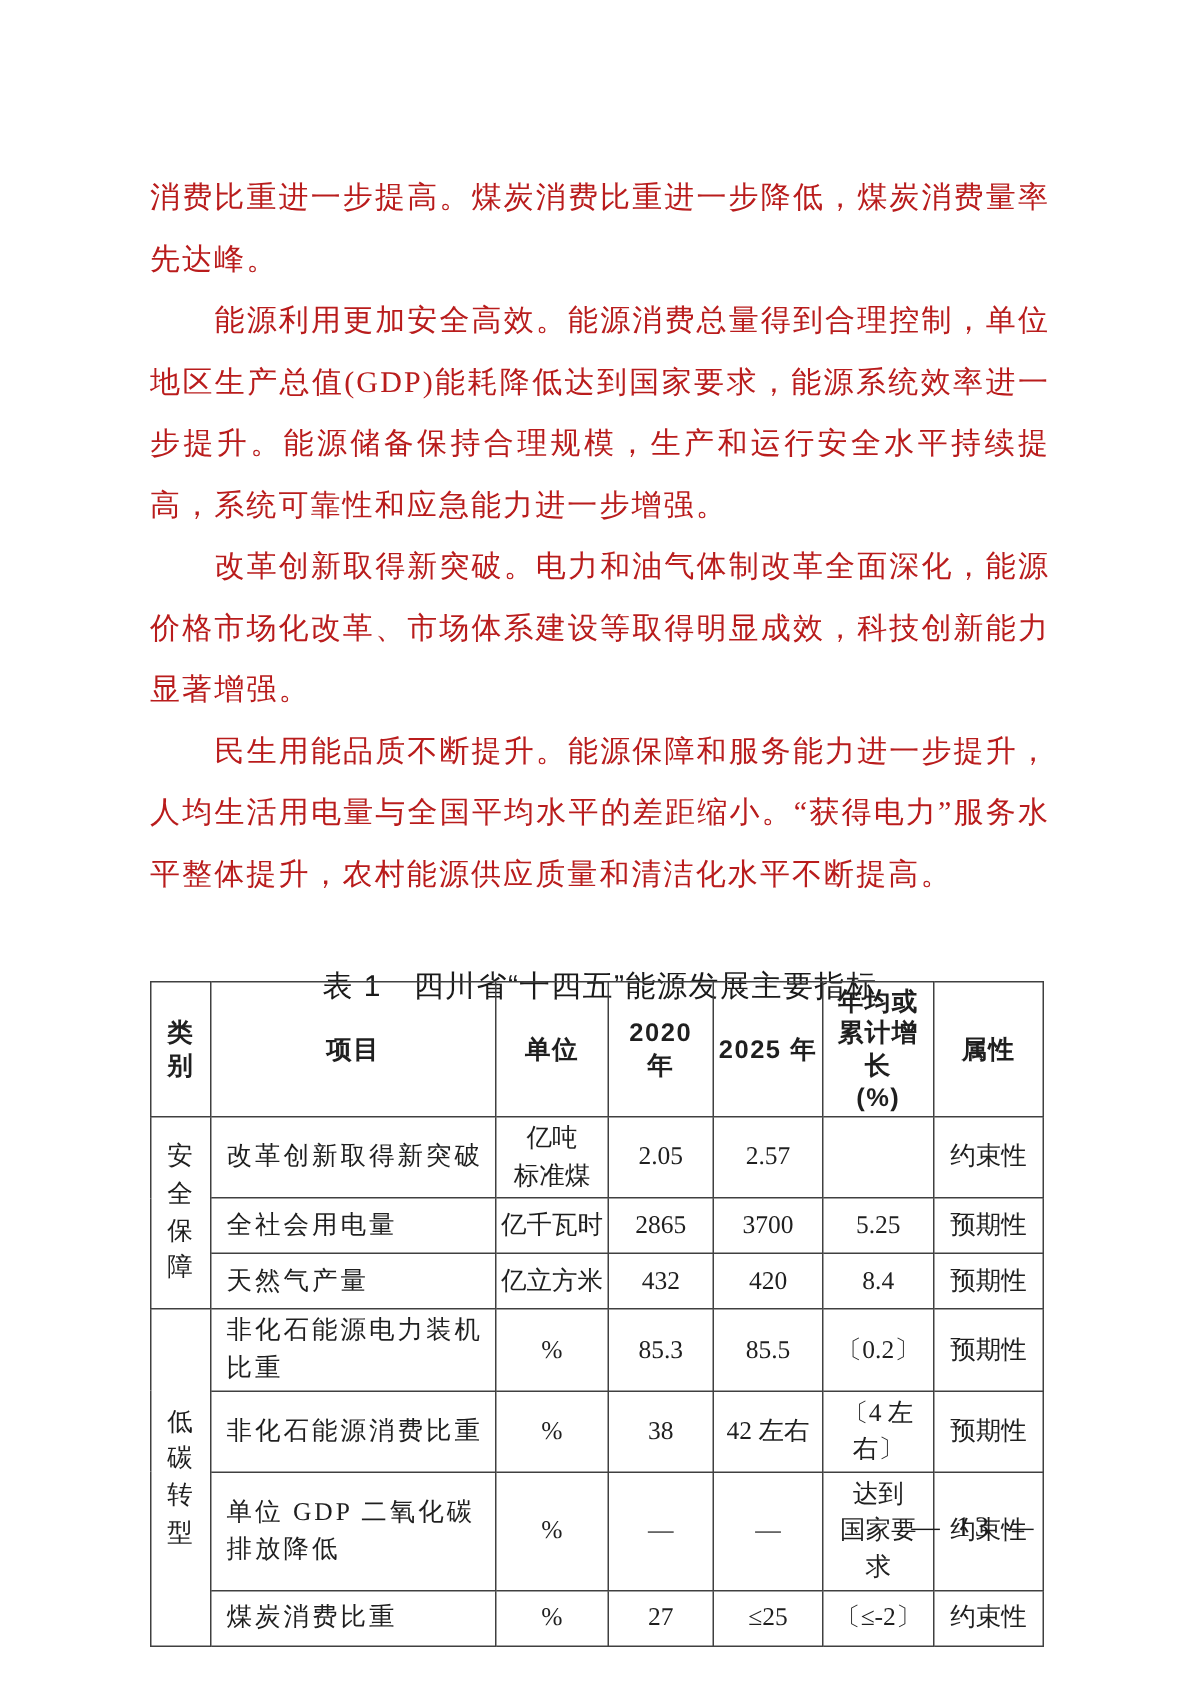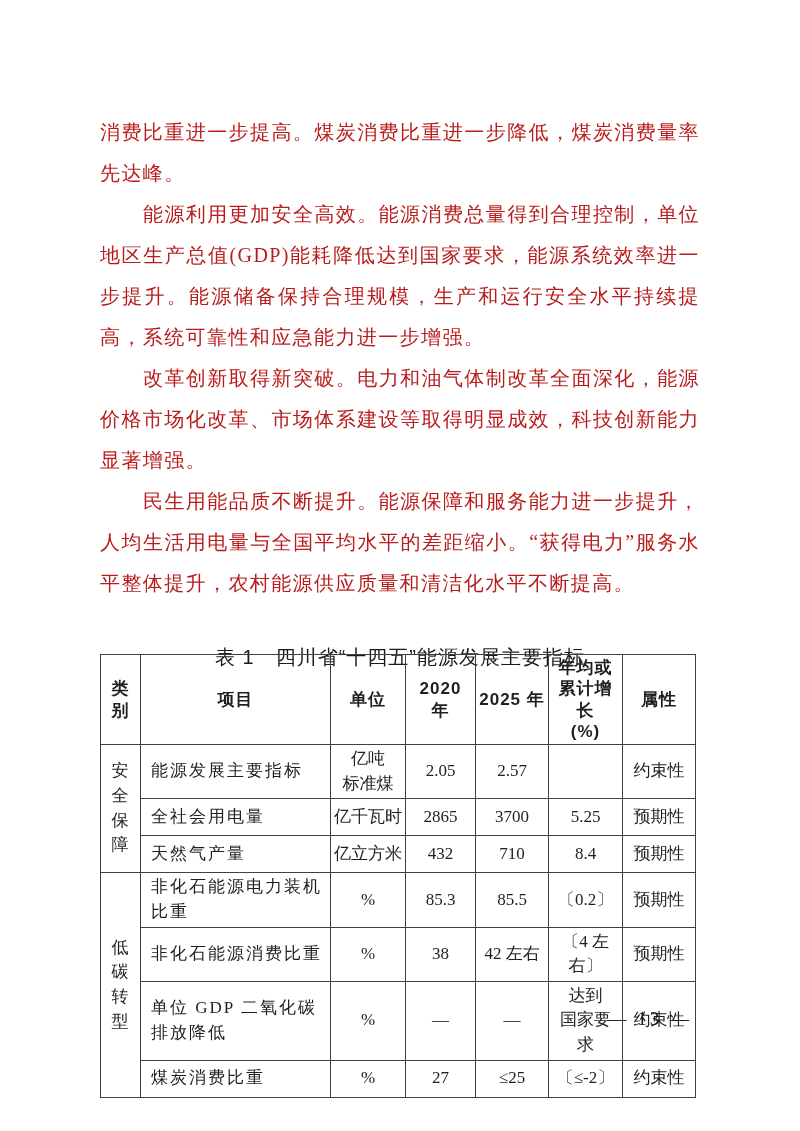--- a/index.html
+++ b/index.html
@@ -120,41 +120,41 @@
         <th>年均或
 累计增长
 (%)</th>
         <th>属性</th>
       </tr>
     </thead>
     <tbody>
       <tr class="r-tall">
         <td class="cat" rowspan="3">安全
 保障</td>
-        <td class="item">能源发展主要指标</td>
+        <td class="item">改革创新取得新突破</td>
         <td>亿吨
 标准煤</td>
         <td>2.05</td>
         <td>2.57</td>
         <td></td>
         <td>约束性</td>
       </tr>
       <tr class="r-std">
         <td class="item">全社会用电量</td>
         <td>亿千瓦时</td>
         <td>2865</td>
         <td>3700</td>
         <td>5.25</td>
         <td>预期性</td>
       </tr>
       <tr class="r-std">
         <td class="item">天然气产量</td>
         <td>亿立方米</td>
         <td>432</td>
-        <td>710</td>
+        <td>420</td>
         <td>8.4</td>
         <td>预期性</td>
       </tr>
       <tr class="r-tall">
         <td class="cat" rowspan="4">低碳
 转型</td>
         <td class="item">非化石能源电力装机比重</td>
         <td>%</td>
         <td>85.3</td>
         <td>85.5</td>

